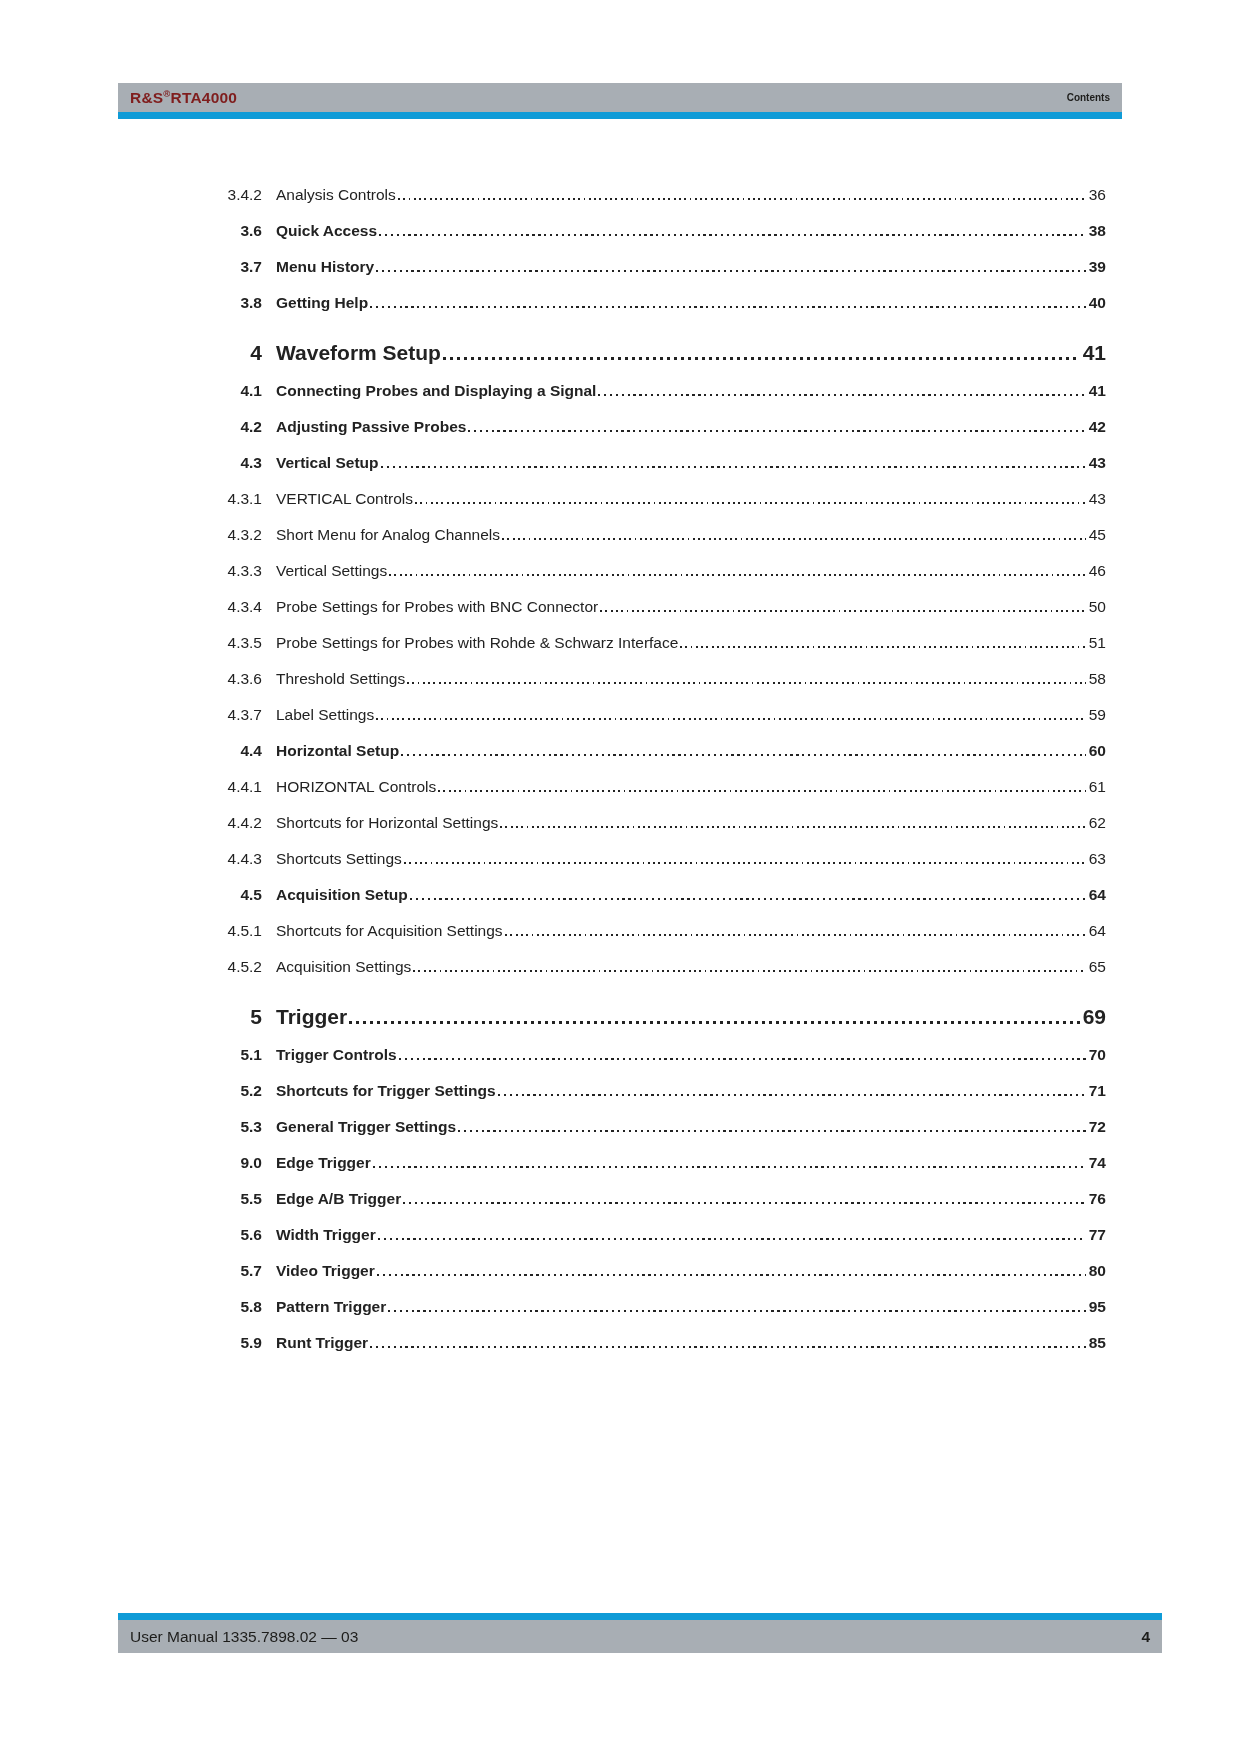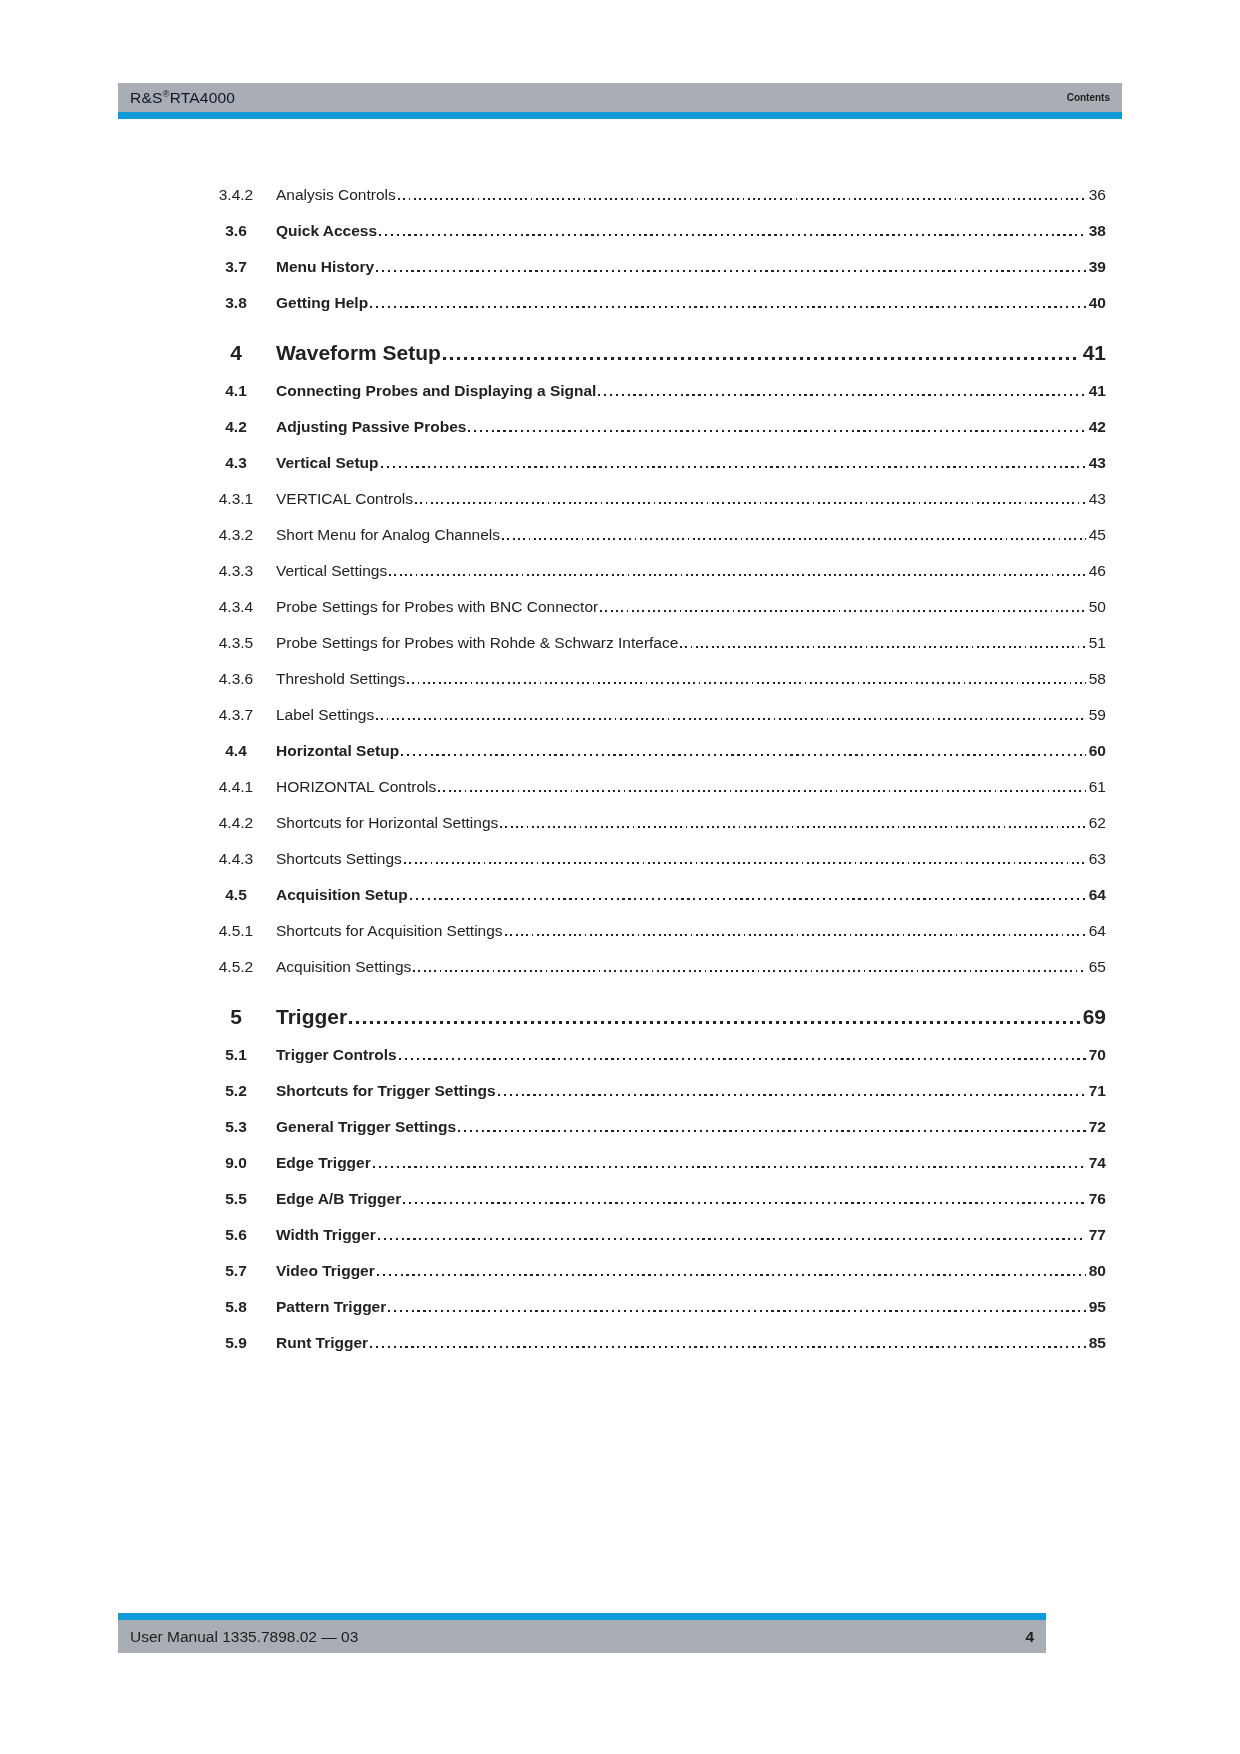--- a/index.html
+++ b/index.html
@@ -19,23 +19,23 @@
   .header-bar {
     height: 29px;
     background: var(--bar-gray, #a8aeb4);
     display: flex;
     justify-content: space-between;
     align-items: center;
     padding: 0 12px;
     box-sizing: border-box;
   }
   .header-bar .brand-text {
-    font-weight: 400;
+    font-weight: 700;
     font-size: 15.5px;
-    color: #0f172a;
+    color: #7f1d1d;
     letter-spacing: 0.2px;
   }
   .header-bar .reg { font-size: 9.5px; vertical-align: super; }
   .header-bar .section-label { font-weight: 700; font-size: 10px; color: #1d1d1b; }
   .header-rule { height: 7px; background: var(--accent-blue, #0f9bd7); }
 
   
   .toc {
     position: absolute;
     left: 210px;
@@ -46,21 +46,21 @@
     display: flex;
     align-items: baseline;
     height: 36px;
     font-size: 15.5px;
     white-space: nowrap;
   }
   .toc-row > span { line-height: 36px; }
   .toc-num {
     flex: none;
     width: 52px;
-    text-align: center;
+    text-align: right;
     margin-right: 14px;
   }
   .toc-title { flex: none; }
   .toc-leader {
     flex: 1 1 auto;
     min-width: 14px;
     height: 1.9px;
     margin: 0 3px 0 2px;
     background-image: repeating-linear-gradient(to right, currentColor 0 1.9px, transparent 1.9px 5.3px);
     background-repeat: repeat-x;
@@ -78,21 +78,21 @@
     height: 40px;
     margin-top: 12px;
   }
   .level-chapter > span { line-height: 40px; }
   .level-chapter .toc-leader {
     height: 2.8px;
     background-image: repeating-linear-gradient(to right, currentColor 0 2.8px, transparent 2.8px 7px);
   }
 
   
-  .footer { position: absolute; left: 118px; top: 1613px; width: 928px; }
+  .footer { position: absolute; left: 118px; top: 1613px; width: 1044px; }
   .footer-rule { height: 7px; background: var(--accent-blue, #0f9bd7); }
   .footer-bar {
     height: 33px;
     background: var(--bar-gray, #a8aeb4);
     display: flex;
     justify-content: space-between;
     align-items: center;
     padding: 0 12px;
     box-sizing: border-box;
     font-size: 15.5px;

